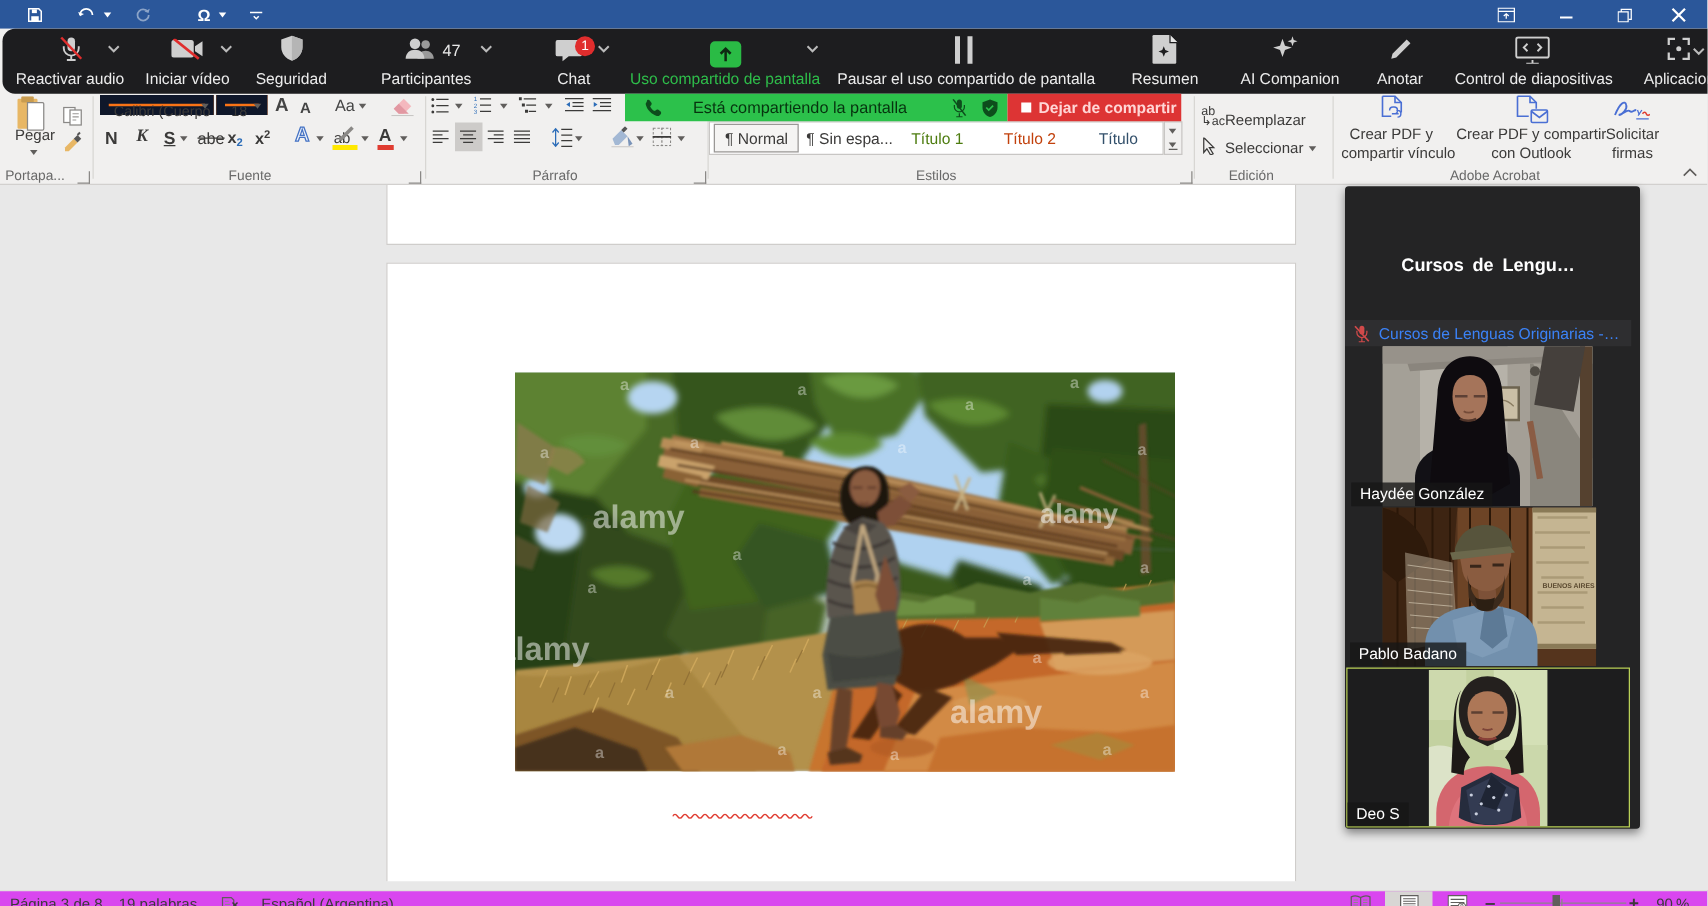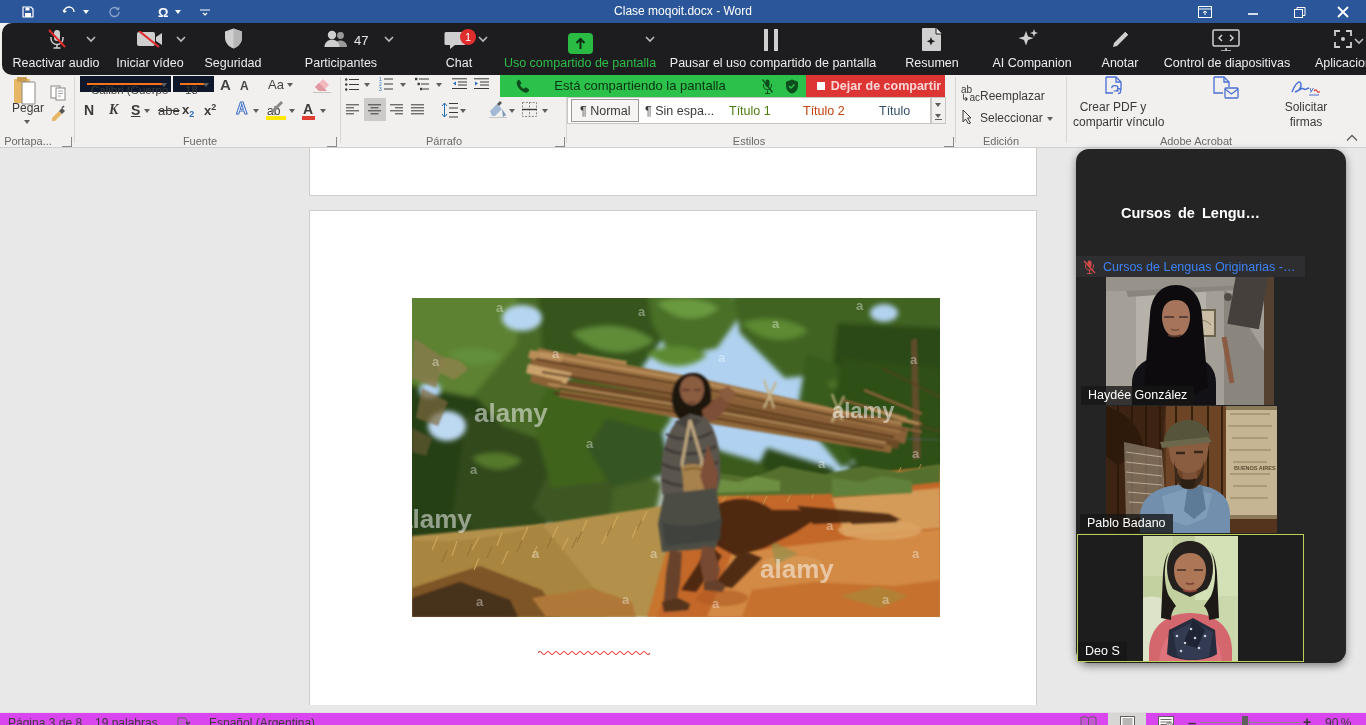--- a/index.html
+++ b/index.html
@@ -24,33 +24,32 @@
 
 #sharegreen{position:absolute;left:500px;top:75px;width:306px;height:22px;background:#2cc14b}
 #sharered{position:absolute;left:806px;top:75px;width:139px;height:22px;background:#dd3434}
 
 #docarea{position:absolute;left:0;top:148px;width:1366px;height:557px;background:#e8e8e8;overflow:hidden}
 #page1{position:absolute;left:309px;top:-10px;width:728px;height:58px;background:#fff;border:1px solid #cfcdcb}
 #page2{position:absolute;left:309px;top:62px;width:728px;height:520px;background:#fff;border:1px solid #cfcdcb}
 #photo{position:absolute;left:102px;top:87px;width:528px;height:319px}
 #caption{position:absolute;left:0;top:409px;width:728px;text-align:center;font-size:27px;font-weight:bold;color:#000;letter-spacing:-0.5px}
 
-#zpanel{position:absolute;left:1076px;top:149px;width:270px;height:514px;background:#242425;border-radius:13px;box-shadow:0 3px 8px rgba(0,0,0,.45)}
+#zpanel{position:absolute;left:1076px;top:149px;width:236px;height:514px;background:#242425;border-radius:3px;box-shadow:0 3px 8px rgba(0,0,0,.45)}
 #zptitle{position:absolute;left:0;top:56px;width:229px;text-align:center;font-size:14.5px;font-weight:bold;color:#fff;word-spacing:3px}
 #zspeaker{position:absolute;left:0;top:107px;width:229px;height:21px;background:#2e2e30;display:flex;align-items:center}
 #zspeaker .txt{font-size:12.5px;color:#3b82f6;margin-left:7px;white-space:nowrap}
 .vname{position:absolute;background:rgba(22,22,22,.78);color:#fff;font-size:12.5px;padding:2px 7px 3px 7px;white-space:nowrap}
 
 #statusbar{position:absolute;left:0;top:712px;width:1366px;height:21px;background:#d946ef;border-top:1px solid #e1dfdd;font-size:12px;color:#3b3a39}
 #statusbar .it{position:absolute;top:3px;white-space:nowrap}
 </style></head>
 <body>
 
 <div id="titlebar">
-  <div id="title-text">Clase moqoit.docx - Word</div>
   <div class="qat" style="left:22px">
       <svg width="12" height="12" viewBox="0 0 12 12">
         <path d="M1 1h8l2 2v8H1z" fill="none" stroke="#fff" stroke-width="1.2"></path>
         <rect x="3" y="7" width="6" height="4" fill="#fff"></rect>
         <rect x="3.5" y="1.5" width="4" height="3" fill="#fff"></rect>
       </svg>
     </div>
   <div class="qat" style="left:62px">
       <svg width="14" height="12" viewBox="0 0 14 12">
         <path d="M2 6c0-2.8 2.2-5 5-5s5 2.2 5 5" fill="none" stroke="#fff" stroke-width="1.4"></path>
@@ -287,20 +286,21 @@
         <path d="M14 13l6.5 5 6.5-5"></path>
       </g>
     </svg>
   <svg style="position:absolute;left:1290px;top:55px" width="30" height="20" viewBox="0 0 30 20">
       <path d="M2 14C6 4 10 2 11 6c1 3-3 8-6 8 4-1 7-5 9-3 1.5 1.5 3-1 5-1" fill="none" stroke="#4a6fd4" stroke-width="1.5"></path>
       <path d="M20 10l1.5 4M23.5 10l-3 4.5" stroke="#4a6fd4"></path>
       <path d="M24 13c1-1.5 2.5-1.5 3 0s2 1.5 3 .5" fill="none" stroke="#e03c31" stroke-width="1.2"></path>
       <path d="M19 17h10" stroke="#4a6fd4"></path>
     </svg>
   <div class="rbtxt" style="left:1073px;top:77px;width:80px;text-align:center;line-height:15px">Crear PDF y<br>compartir vínculo</div>
+  <div class="rbtxt" style="left:1155px;top:77px;width:140px;text-align:center;line-height:15px">Crear PDF y compartir<br>con Outlook</div>
   <div class="rbtxt" style="left:1276px;top:77px;width:60px;text-align:center;line-height:15px">Solicitar<br>firmas</div>
   <div class="grouplabel" style="left:1156px;width:80px">Adobe Acrobat</div>
   <svg style="position:absolute;left:1346px;top:111px" width="12" height="8" viewBox="0 0 12 8">
       <path d="M1 6.5L6 1.5l5 5" stroke="#605e5c" stroke-width="1.3" fill="none"></path>
     </svg>
 </div>
 
 <div id="docarea">
   <div id="page1"></div>
   <div id="page2">

